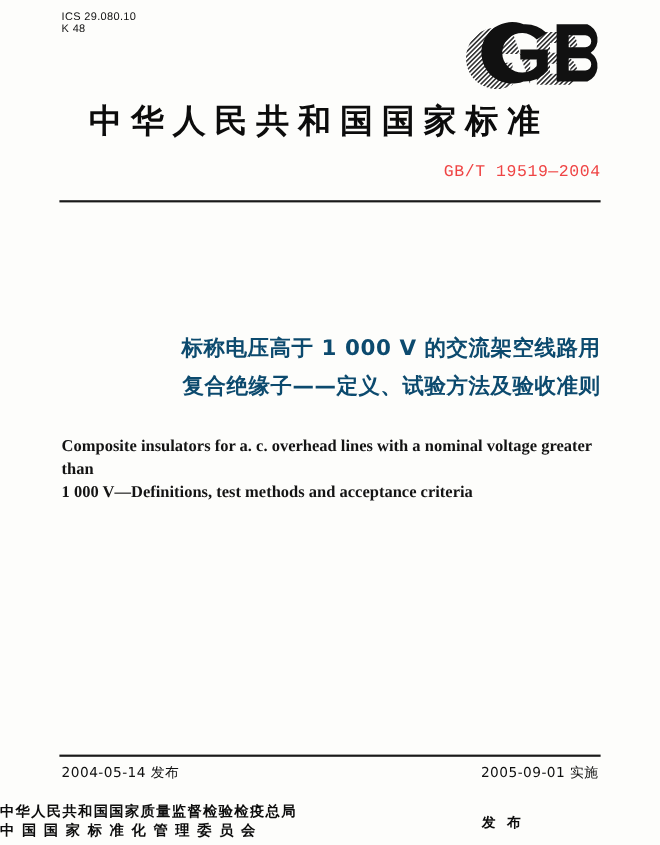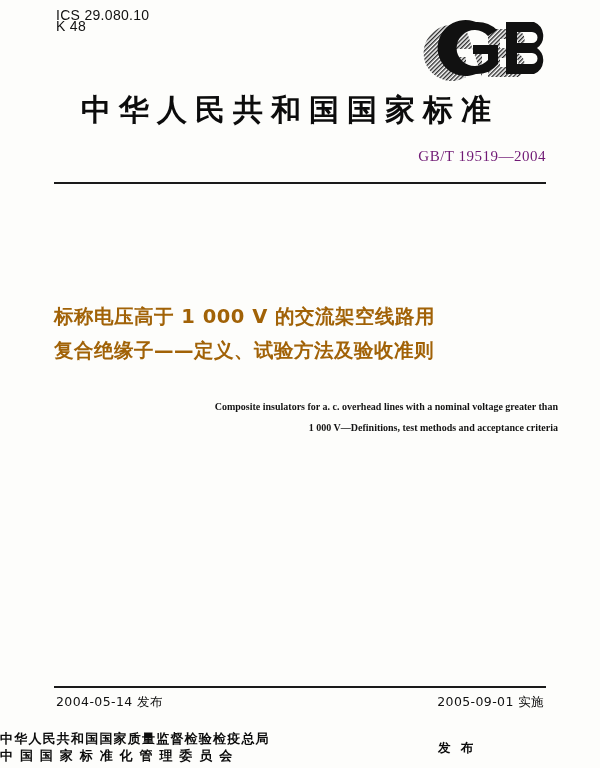--- a/index.html
+++ b/index.html
@@ -22,21 +22,21 @@
     height: 768px;
     background: #fdfdfb;
   }
 
   
   .ics-block {
     position: absolute;
     left: 56px;
     top: 10px;
     font-family: "Liberation Sans", sans-serif;
-    font-size: 14px;
+    font-size: 10px;
     line-height: 11px;
     letter-spacing: 0.3px;
     color: #111;
   }
 
   
   .gb-logo {
     position: absolute;
     right: 48px;
     top: 18px;
@@ -57,24 +57,24 @@
     letter-spacing: 8px;
     text-indent: 8px;
     color: #0c0c0c;
   }
 
   
   .std-number {
     position: absolute;
     right: 54px;
     top: 148px;
-    font-family: Liberation Serif, serif;
+    font-family: Liberation Mono, monospace;
     font-size: 15px;
     letter-spacing: 0.5px;
-    color: #701a75;
+    color: #ef4444;
     text-align: right;
   }
 
   
   .rule-top {
     position: absolute;
     left: 54px;
     top: 182px;
     width: 492px;
     height: 2px;
@@ -88,40 +88,40 @@
     height: 2px;
     background: #1a1a1a;
   }
 
   
   .title-cn {
     position: absolute;
     left: 54px;
     top: 300px;
     width: 492px;
-    text-align: left;
+    text-align: right;
     font-family: "DejaVu Sans", "Liberation Sans", sans-serif;
     font-weight: bold;
     font-size: 19.5px;
     line-height: 34px;
     letter-spacing: 0.5px;
-    color: #a16207;
+    color: #0c4a6e;
   }
   .title-cn .line { display: block; white-space: nowrap; }
 
   
   .title-en {
     position: absolute;
-    left: 66px;
+    left: 56px;
     top: 396px;
     width: 492px;
-    text-align: right;
+    text-align: left;
     font-family: "Liberation Serif", serif;
     font-weight: bold;
-    font-size: 10px;
+    font-size: 15px;
     line-height: 21px;
     color: #141414;
   }
   .title-en .line { display: block; }
 
   
   .iec-ref {
     position: absolute;
     left: 54px;
     top: 458px;

